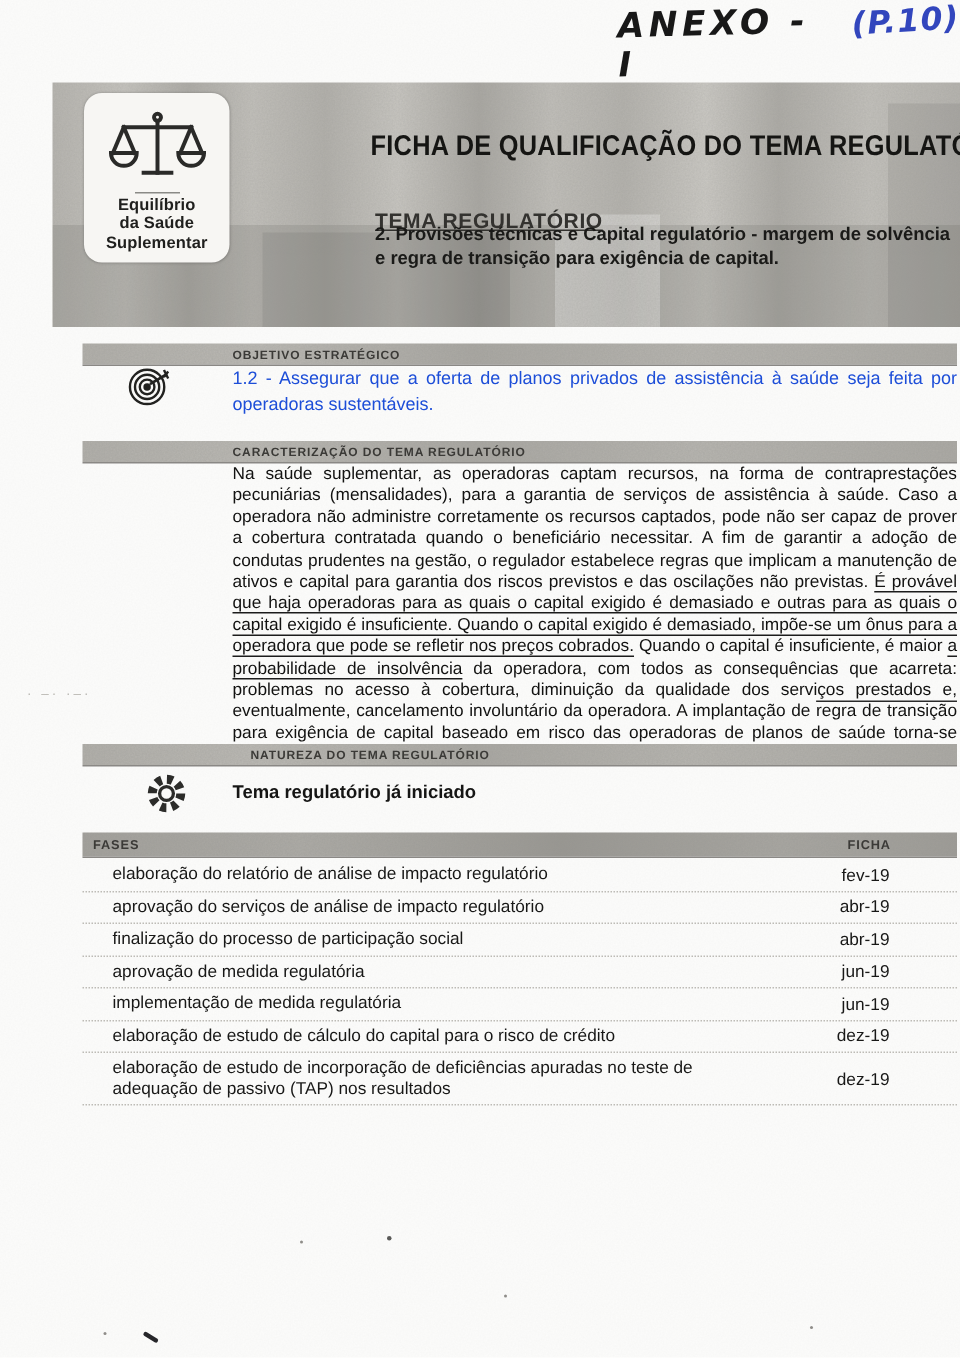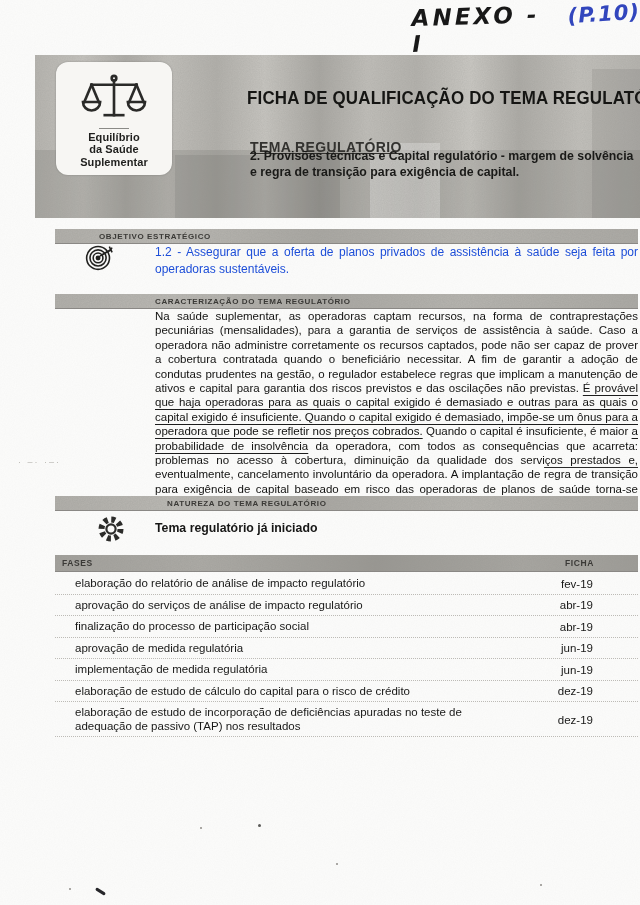--- a/index.html
+++ b/index.html
@@ -36,21 +36,21 @@
     background:linear-gradient(90deg,#b7b5b0 0%,#c6c4bf 8%,#aeaca7 15%,#c2c0bb 22%,#b2b0ab 30%,#c8c6c1 38%,#a9a7a2 47%,#c1bfba 55%,#b4b2ad 63%,#cbc9c4 72%,#adaba6 80%,#c3c1bc 90%,#b6b4af 100%);
     overflow:hidden;
   }
   .band-patch{position:absolute;}
   .patch-dark-bottom{left:0;top:95px;width:100%;height:68px;background:rgba(90,88,84,.18);}
   .patch-light-window{left:335px;top:88px;width:70px;height:75px;background:rgba(255,255,255,.30);}
   .patch-dark-col{left:557px;top:14px;width:48px;height:149px;background:rgba(0,0,0,.08);}
   .patch-mid{left:140px;top:100px;width:165px;height:63px;background:rgba(0,0,0,.08);}
 
   .logo-box{
-    position:absolute;left:21px;top:7px;width:116px;height:113px;
+    position:absolute;left:21px;top:7px;width:97px;height:113px;
     background:#f7f6f3;border-radius:12px;
     display:flex;flex-direction:column;align-items:center;
     box-shadow:0 0 2px rgba(0,0,0,.25);
   }
   .logo-box svg{margin-top:7px;}
   .logo-divider{width:30px;height:1px;background:#8a8a86;margin:1px auto 2px;}
   .logo-text{
     font-size:11px;font-weight:bold;color:#1f1f1d;
     text-align:center;line-height:1.12;white-space:pre-line;
     letter-spacing:0.1px;
@@ -76,21 +76,21 @@
     background:linear-gradient(90deg,#b2b0ab,#bcbab5 20%,#aaa8a3 45%,#b8b6b1 70%,#acaaa5 100%);
     border-bottom:1px solid #8a8885;
     display:flex;align-items:center;
     font-size:8px;font-weight:bold;color:#3b3a37;letter-spacing:0.6px;
     overflow:hidden;
   }
   .bar-objetivo{top:229px;}
   .bar-caracterizacao{top:294px;}
   .bar-natureza{top:496px;align-items:center;}
   .bar-label{position:relative;z-index:2;}
-  .bar-objetivo .bar-label{margin-left:44px;text-align:center;}
+  .bar-objetivo .bar-label{margin-left:100px;text-align:center;}
   .bar-caracterizacao .bar-label{margin-left:100px;}
   .bar-natureza .bar-label{margin-left:112px;}
 
   .bar-fases{
     top:555px;height:17px;
     background:linear-gradient(90deg,#a3a19c,#aeaca7 25%,#999792 55%,#a9a7a2 80%,#9e9c97 100%);
     justify-content:space-between;
     font-size:8.5px;
     padding:0;box-sizing:border-box;
   }

